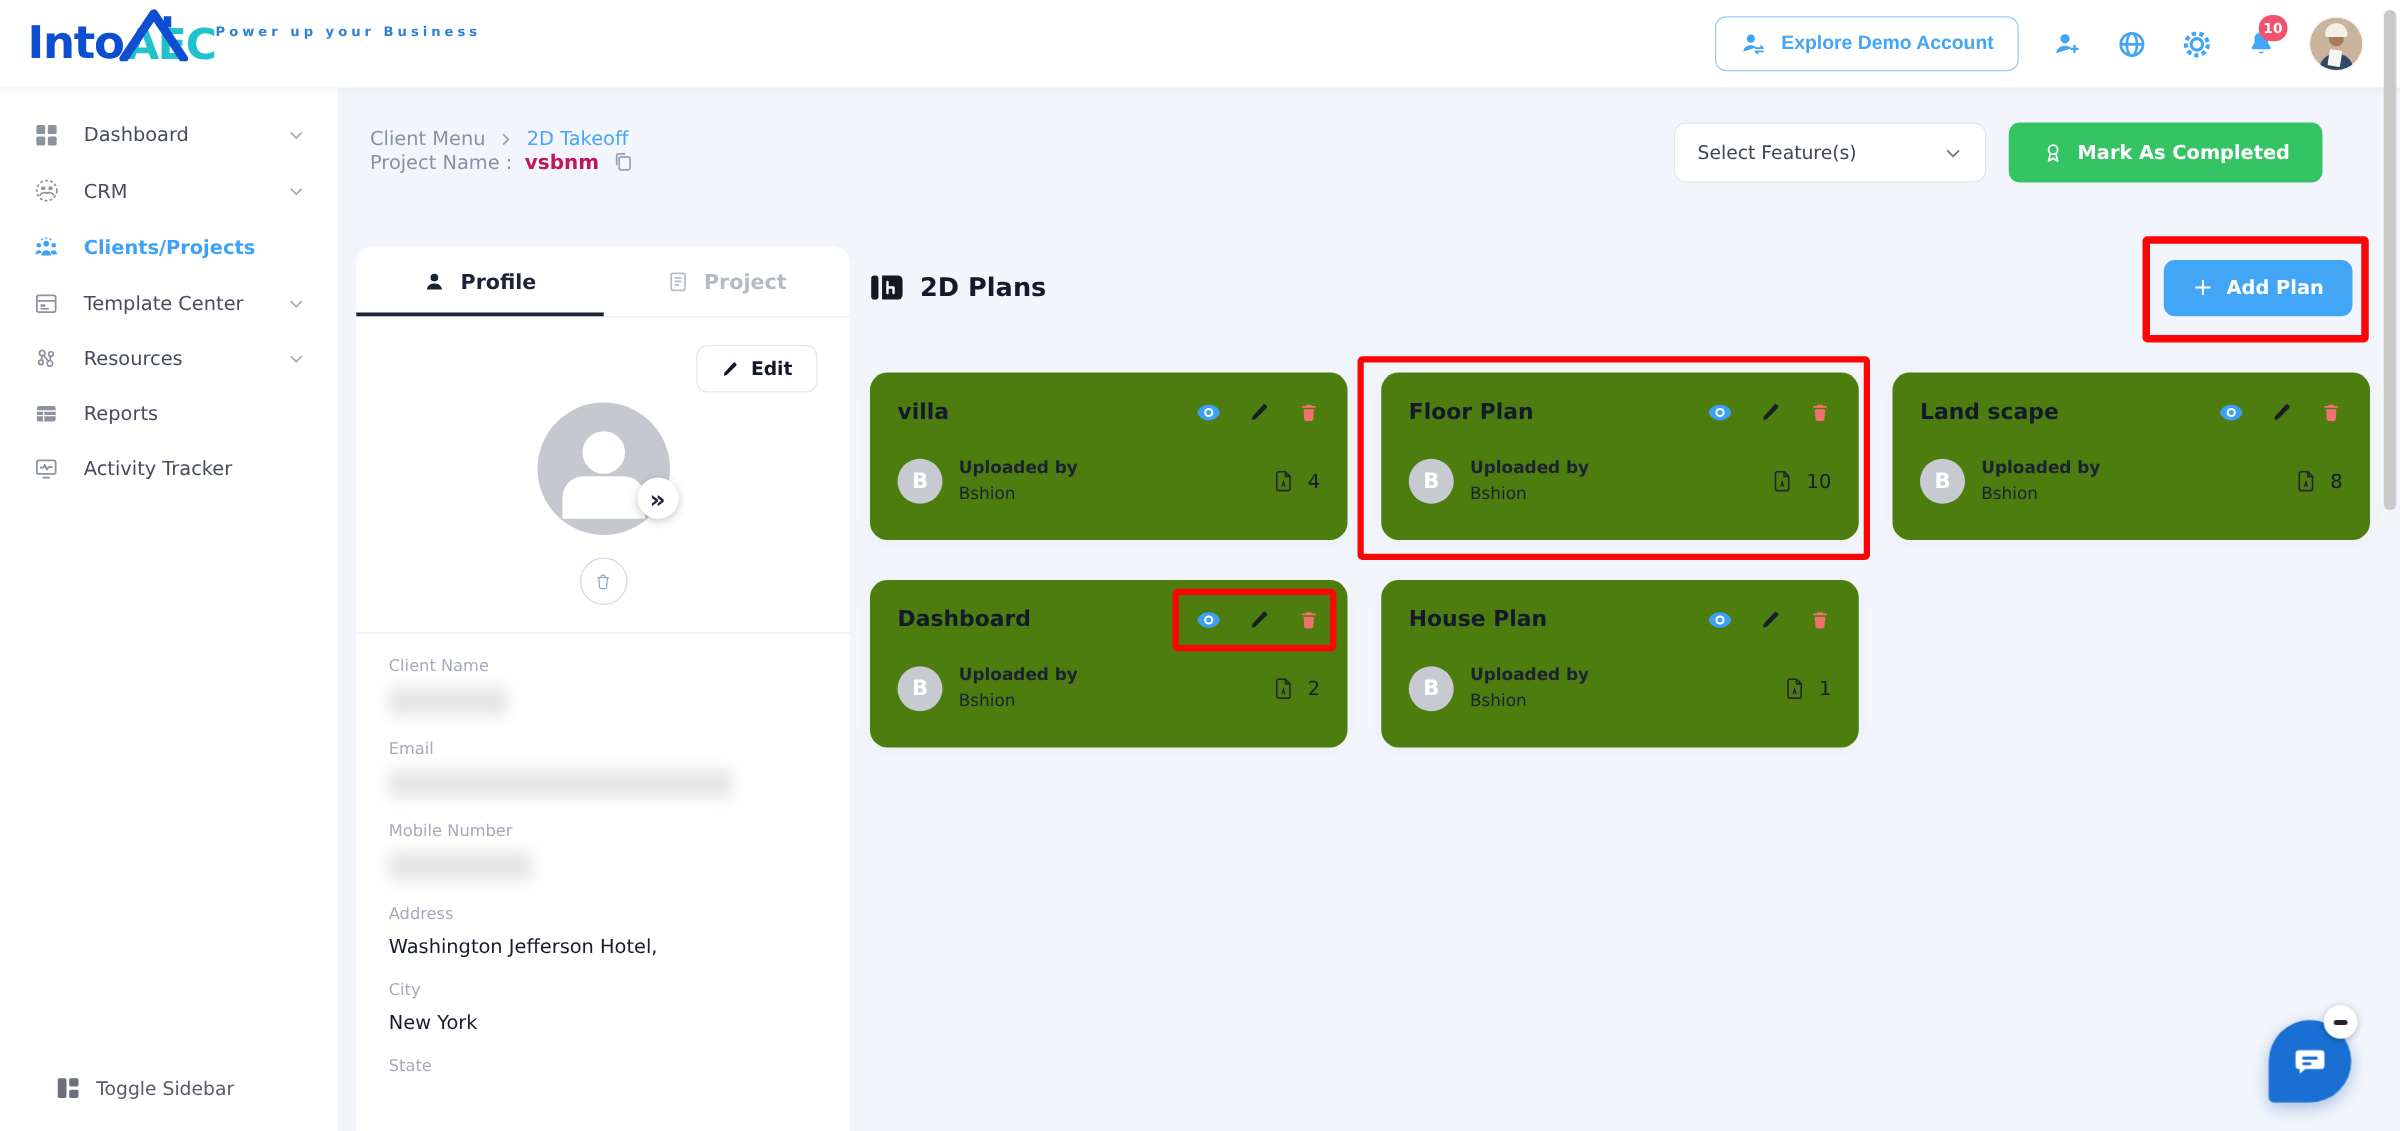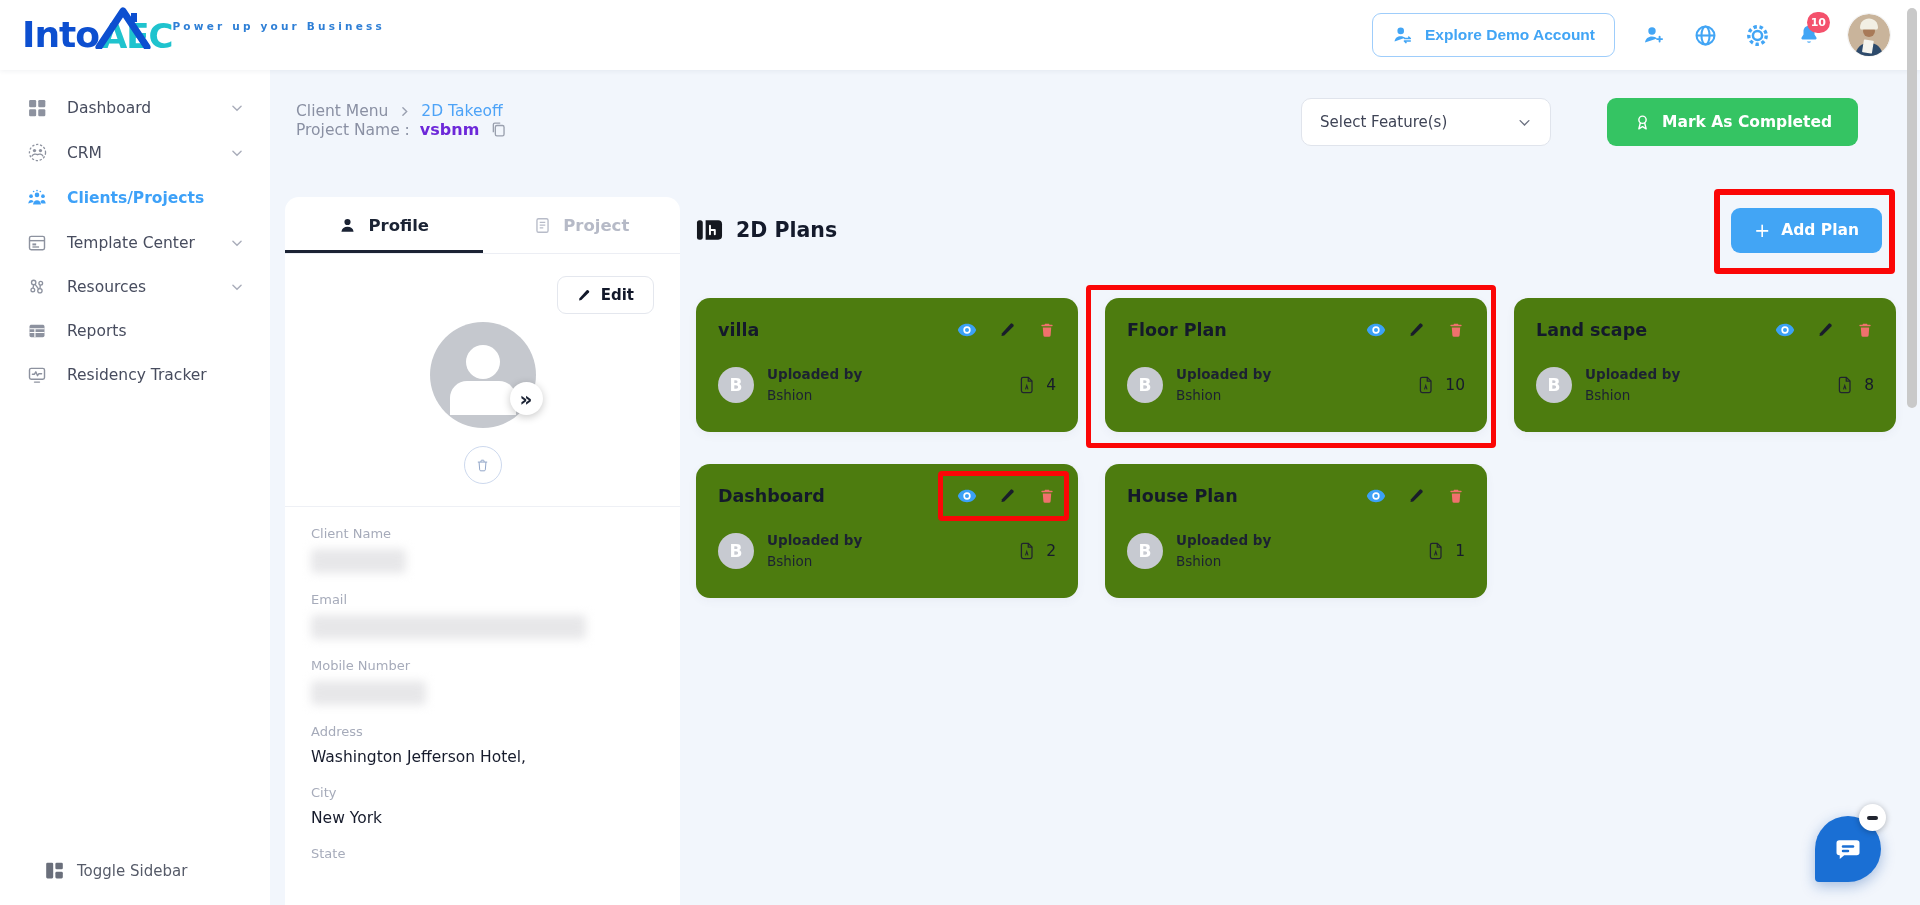--- a/index.html
+++ b/index.html
@@ -44,31 +44,31 @@
   .toggle-item .ic { color:#6a6f7b; display:flex; }
 
   
   .content { position:absolute; left:270px; top:70px; right:0; bottom:0; }
 
   .crumb-block { position:absolute; left:26px; top:32px; }
   .crumb-row { display:flex; align-items:center; gap:10px; font-size:15.5px; color:#8a90a3; }
   .crumb-link { color:#4da3f7; cursor:pointer; }
   .crumb-sep { display:flex; color:#9aa0b0; }
   .proj-row { display:flex; align-items:center; gap:10px; font-size:15.5px; color:#8a90a3; }
-  .proj-name { color:#6d28d9; font-weight:600; font-size:16px; }
+  .proj-name { color:#be185d; font-weight:600; font-size:16px; }
   .copy-ic { display:flex; color:#9aa0ae; cursor:pointer; }
 
   .controls { position:absolute; right:62px; top:28px; display:flex; gap:18px; }
   .select-box { width:250px; height:48px; background:#fff; border:1px solid #e0e4ec; border-radius:10px;
     display:flex; align-items:center; justify-content:space-between; padding:0 18px; font-size:15px;
     color:#3f4456; cursor:pointer; }
   .select-box .chev { color:#6c7180; display:flex; }
   .green-btn { height:48px; background:#35c463; border:none; border-radius:9px; color:#fff;
     font-size:15.5px; font-weight:600; padding:0 26px; display:inline-flex; align-items:center;
-    gap:10px; cursor:pointer; font-family:inherit;margin-left:38px; }
+    gap:10px; cursor:pointer; font-family:inherit; }
 
   
   .profile-panel { position:absolute; left:15px; top:127px; width:395px; bottom:0; background:#fff;
     border-radius:14px 14px 0 0; padding:0 26px; }
   .tabs { display:flex; margin:0 -26px; border-bottom:1px solid #eceef4; }
   .tab { width:50%; display:flex; align-items:center; justify-content:center; gap:11px;
     padding:19px 0 15px; font-size:16.5px; font-weight:600; color:#b6bac7;
     border-bottom:3px solid transparent; cursor:pointer; }
   .tab.active { color:#1b2334; border-bottom-color:#1b2334; }
   .tab .ic { display:flex; }
@@ -307,21 +307,21 @@
     </div>
 
     <div class="side-item">
       <span class="ic">
         <svg width="20" height="20" viewBox="0 0 24 24" fill="none" stroke="currentColor" stroke-width="1.7">
           <rect x="3" y="4" width="18" height="13" rx="2"></rect>
           <path d="M6.5 11h2.5l1.6-2.8 2 4.6 1.7-2.4h3.2" stroke-linecap="round" stroke-linejoin="round"></path>
           <path d="M9 20.5h6" stroke-linecap="round"></path>
         </svg>
       </span>
-      <span>Residency Tracker</span>
+      <span>Activity Tracker</span>
     </div>
   </div>
 
   <div class="toggle-item">
     <span class="ic">
       <svg width="21" height="21" viewBox="0 0 24 24" fill="currentColor">
         <rect x="2.5" y="3" width="8" height="18" rx="1.5"></rect>
         <rect x="13" y="3" width="8.5" height="7.5" rx="1.5"></rect>
         <rect x="13" y="13.5" width="8.5" height="7.5" rx="1.5"></rect>
       </svg>

